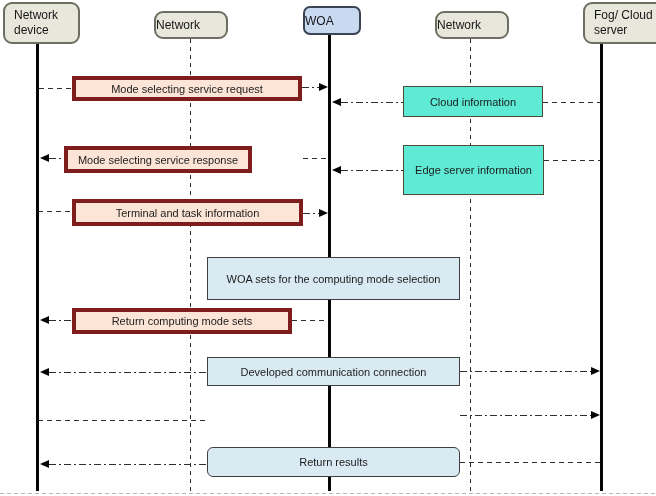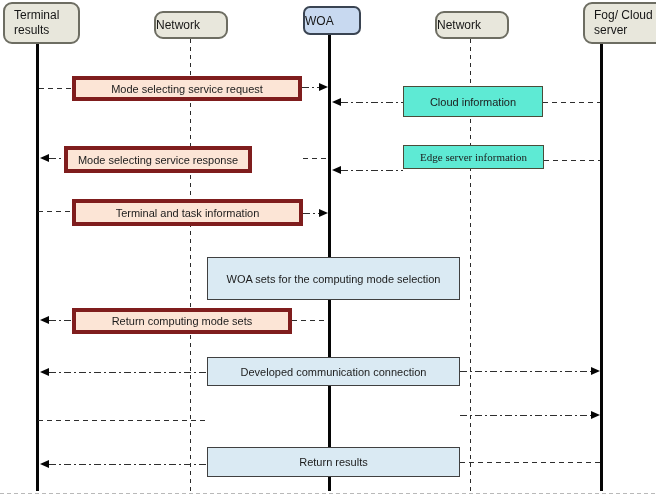--- a/index.html
+++ b/index.html
@@ -42,21 +42,21 @@
 
 <div id="canvas">
 
   <div class="lifeline-solid" style="left:36px;top:44px;height:447px;"></div>
   <div class="lifeline-dashed" style="left:190px;top:39px;height:452px;"></div>
   <div class="lifeline-solid" style="left:328px;top:35px;height:456px;"></div>
   <div class="lifeline-dashed" style="left:470px;top:39px;height:452px;"></div>
   <div class="lifeline-solid" style="left:600px;top:44px;height:447px;"></div>
 
   <div class="actor tall" style="left:3px;top:2px;width:77px;height:42px;">
-      <span>Terminal results</span>
+      <span>Network device</span>
     </div>
   <div class="actor" style="left:154px;top:11px;width:74px;height:28px;">
       <span>Network</span>
     </div>
   <div class="actor woa" style="left:303px;top:6px;width:58px;height:29px;">
       <span>WOA</span>
     </div>
   <div class="actor" style="left:435px;top:11px;width:74px;height:28px;">
       <span>Network</span>
     </div>
@@ -80,21 +80,21 @@
 
   <div class="arrow-left" style="left:40px;top:154px;"></div>
   <div class="hdashdot" style="left:49px;top:158px;width:23px;"></div>
   <div class="msg request" style="left:64px;top:146px;width:188px;height:27px;">
       <span>Mode selecting service response</span>
     </div>
   <div class="hdash" style="left:303px;top:158px;width:25px;"></div>
 
   <div class="arrow-left" style="left:332px;top:166px;"></div>
   <div class="hdashdot" style="left:341px;top:170px;width:62px;"></div>
-  <div class="msg info" style="left:403px;top:145px;width:141px;height:24px;font-family:Liberation Serif, serif;">
+  <div class="msg info" style="left:403px;top:145px;width:141px;height:50px;">
       <span>Edge server information</span>
     </div>
   <div class="hdash" style="left:544px;top:160px;width:56px;"></div>
 
   <div class="hdash" style="left:38px;top:211px;width:34px;"></div>
   <div class="msg request" style="left:72px;top:199px;width:231px;height:27px;">
       <span>Terminal and task information</span>
     </div>
   <div class="hdashdot" style="left:303px;top:213px;width:16px;"></div>
   <div class="arrow-right" style="left:319px;top:209px;"></div>
@@ -117,19 +117,19 @@
     </div>
   <div class="hdashdot" style="left:460px;top:371px;width:131px;"></div>
   <div class="arrow-right" style="left:591px;top:367px;"></div>
 
   <div class="hdash" style="left:38px;top:420px;width:169px;"></div>
   <div class="hdashdot" style="left:460px;top:415px;width:131px;"></div>
   <div class="arrow-right" style="left:591px;top:411px;"></div>
 
   <div class="arrow-left" style="left:40px;top:460px;"></div>
   <div class="hdashdot" style="left:49px;top:464px;width:158px;"></div>
-  <div class="msg process" style="left:207px;top:447px;width:253px;height:30px;">
+  <div class="msg process" style="left:207px;top:447px;width:253px;height:30px;border-radius:6px;">
       <span>Return results</span>
     </div>
   <div class="hdash" style="left:460px;top:462px;width:141px;"></div>
 
   <div class="bottom-edge" style="top:493px;"></div>
 </div>
 
 </body></html>

